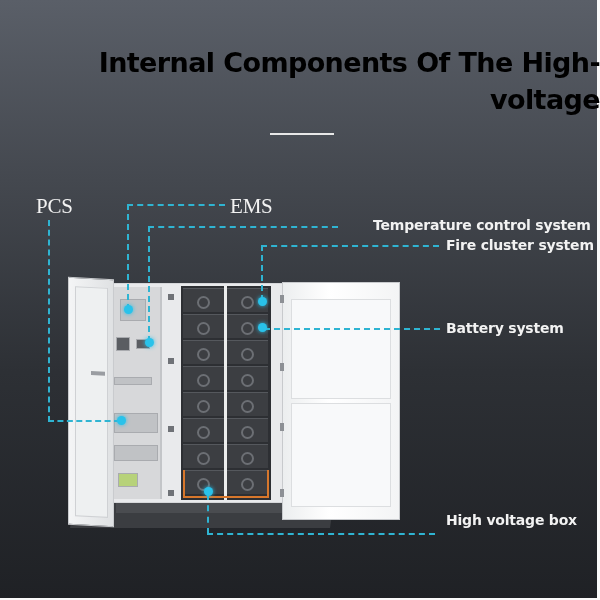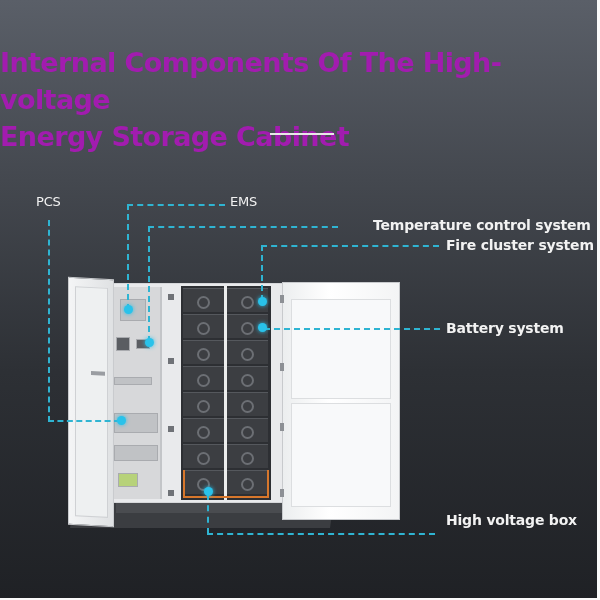--- a/index.html
+++ b/index.html
@@ -5,29 +5,29 @@
     * { box-sizing: border-box; margin: 0; padding: 0; }
     html, body { width: 600px; height: 600px; overflow: hidden; }
     body {
       position: relative;
       background: linear-gradient(180deg, #5a5f68 0%, #44484f 30%, #2d3035 62%, #1f2125 100%);
       font-family: "DejaVu Sans", "Liberation Sans", sans-serif;
       color: #fff;
     }
     .frame { position: absolute; left: 0; top: 0; width: 600px; height: 600px; border-right: 3px solid #fafafa; border-bottom: 2px solid #fafafa; }
     .title {
-      position: absolute; left: 0; top: 44px; width: 600px; text-align: left;
+      position: absolute; left: 0; top: 44px; width: 600px; text-align: right;
       font-weight: bold; font-size: 27px; line-height: 37px; letter-spacing: -0.6px;
-      color: #a21caf;
+      color: #000000;
     }
     .title span { display: block; }
     .title-rule { position: absolute; left: 270px; top: 133px; width: 64px; height: 2px; background: #e8e8e8; }
 
     .label { position: absolute; font-weight: bold; font-size: 14px; color: #f2f2f2; white-space: nowrap; letter-spacing: -0.2px; }
-    .label.light { font-weight: normal; font-size: 13px; }
+    .label.light { font-weight: normal; font-size: 21px; font-family: Liberation Serif, serif; }
 
     .dash-h { position: absolute; height: 0; border-top: 2px dashed #2fb4d2; }
     .dash-v { position: absolute; width: 0; border-left: 2px dashed #2fb4d2; }
     .dot { position: absolute; width: 9px; height: 9px; border-radius: 50%; background: #29c2ea; box-shadow: 0 0 4px #29c2ea; }
     .shadow-base { position: absolute; left: 72px; top: 500px; width: 260px; height: 28px; background: #3b3d41; transform: skewX(-8deg); }
     .body { position: absolute; left: 108px; top: 283px; width: 178px; height: 220px; background: #e9eaec; border: 1px solid #d6d7da; }
     .plinth { position: absolute; left: 116px; top: 503px; width: 172px; height: 10px; background: #4a4c50; }
     .left-door { position: absolute; left: 68px; top: 278px; width: 46px; height: 248px; background: linear-gradient(90deg, #f4f5f6, #dfe1e3); border: 1px solid #c9cbce; transform: skewY(3deg); }
     .left-door .inner { position: absolute; left: 6px; top: 8px; right: 5px; bottom: 8px; border: 1px solid #cfd1d4; background: #eef0f1; }
     .left-door .handle { position: absolute; left: 22px; top: 92px; width: 14px; height: 4px; background: #9a9da2; }
@@ -45,21 +45,20 @@
     .hinge { position: absolute; width: 4px; height: 8px; background: #8d9095; }
     .post-mark { position: absolute; width: 6px; height: 6px; background: #6f7277; }
   </style>
 </head>
 <body>
 
 <div class="frame"></div>
 
 <div class="title">
   <span>Internal Components Of The High-voltage</span>
-  <span>Energy Storage Cabinet</span>
 </div>
 <div class="title-rule"></div>
 
 <div>
   <div class="shadow-base"></div>
   <div class="body"></div>
   <div class="plinth"></div>
 
   <div class="elec-bay">
     <div class="comp" style="left:8px;top:12px;width:26px;height:22px;"></div>

